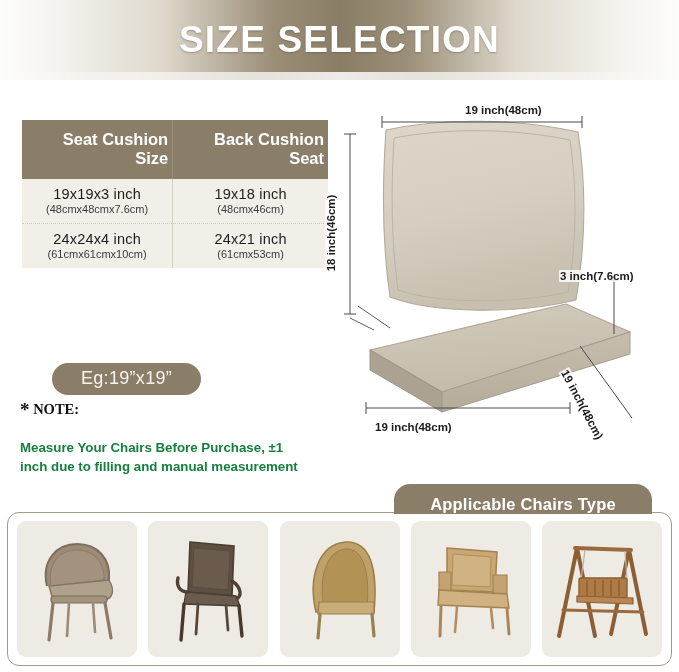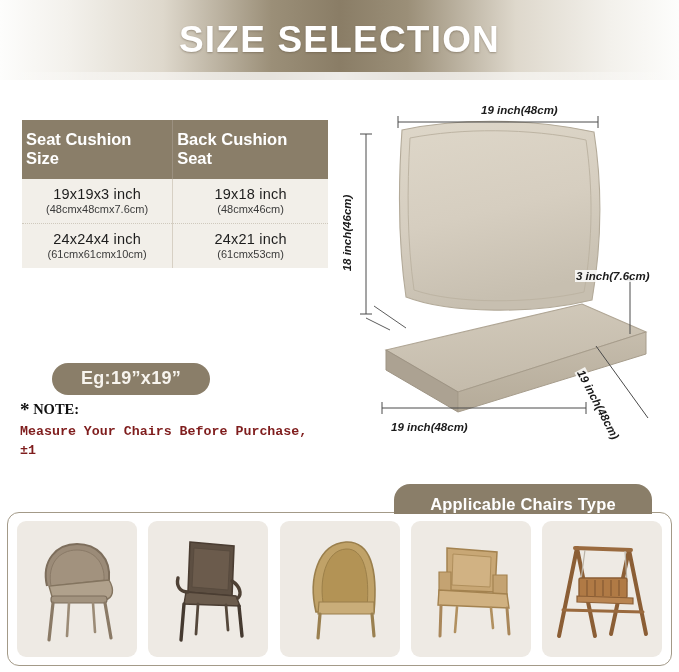--- a/index.html
+++ b/index.html
@@ -37,50 +37,50 @@
 
   
   .size-table {
     position: absolute; left: 22px; top: 120px;
     width: 306px; border-collapse: collapse;
     background: #f2efe9;
   }
   .size-table thead th {
     background: #8a7e69; color: #ffffff;
     font-size: 16.5px; font-weight: bold; line-height: 1.15;
-    padding: 10px 4px 11px; text-align: left;
+    padding: 10px 4px 11px; text-align: right;
     border: none;
   }
   .size-table thead th:first-child { border-right: 1px solid #9b9080; }
   .size-table tbody td {
     text-align: center; padding: 7px 15px 8px;
     border-bottom: 1px dotted #cfc9bd;
     vertical-align: middle;
   }
   .size-table tbody tr:last-child td { border-bottom: none; margin-top: 48px; }
   .size-table tbody td:first-child { border-right: 1px solid #d7d0c4; }
   .cell-in { display:block; font-size: 14.5px; color: #1d1d1d; letter-spacing:.2px; }
   .cell-cm { display:block; font-size: 11px; color: #3b3b3b; margin-top: 1px; }
 
   
   .eg-badge {
     position: absolute; left: 52px; top: 363px;
     padding: 5px 29px 6px; border-radius: 16px;
     background: #8a7e69; color: #f7f4ee;
-    font-size: 18px; font-weight: bold; letter-spacing: .3px;
+    font-size: 18px; font-weight: normal; letter-spacing: .3px;
   }
 
   
   .note { position: absolute; left: 20px; top: 400px; width: 290px; }
   .note-head { font-size: 14.5px; color: #111; font-weight: bold; line-height: 1; font-family: Liberation Serif, serif; }
   .note-star { font-size: 19px; font-weight: bold; vertical-align: -2px; }
-  .note-body { margin-top: 4px; font-size: 13.3px; color: #7f1d1d; line-height: 1.42; font-weight: bold; font-family: Liberation Mono, monospace;}
-
-  
-  .diagram { position: absolute; left: 330px; top: 92px; width: 349px; height: 360px; font-style: italic; }
+  .note-body { margin-top: 20px; font-size: 13.3px; color: #15803d; line-height: 1.42; font-weight: bold;}
+
+  
+  .diagram { position: absolute; left: 314px; top: 92px; width: 349px; height: 360px; }
   .dim-label {
     position: absolute; font-size: 11.5px; color: #1b1b1b;
     font-weight: bold; white-space: nowrap; background: rgba(255,255,255,.82);
     padding: 0 1px;
   }
   .lbl-top   { left: 150px; top: 12px; }
   .lbl-left  { left: -22px; top: 135px; transform: rotate(-90deg); transform-origin: center; }
   .lbl-right { left: 245px; top: 178px; }
   .lbl-bottom{ left: 60px;  top: 329px; }
   .lbl-diag  { left: 255px; top: 275px; transform: rotate(62deg); transform-origin: left top; }
@@ -149,20 +149,21 @@
 
   <div class="eg-badge">Eg:19”x19”</div>
 
   <div class="note">
     <div class="note-head">
       <span class="note-star">*</span>
       <span>NOTE:</span>
     </div>
     <div class="note-body">
       <div>Measure Your Chairs Before Purchase,  ±1</div>
+      <div>inch due to filling and manual measurement</div>
     </div>
   </div>
 
   <div class="diagram">
     <svg width="349" height="360" viewBox="0 0 349 360">
       <defs>
         <linearGradient id="pillowG" x1="0" y1="0" x2="0.25" y2="1">
           <stop offset="0%" stop-color="#ded7c9"></stop>
           <stop offset="55%" stop-color="#d6cec0"></stop>
           <stop offset="100%" stop-color="#c7bfb0"></stop>

